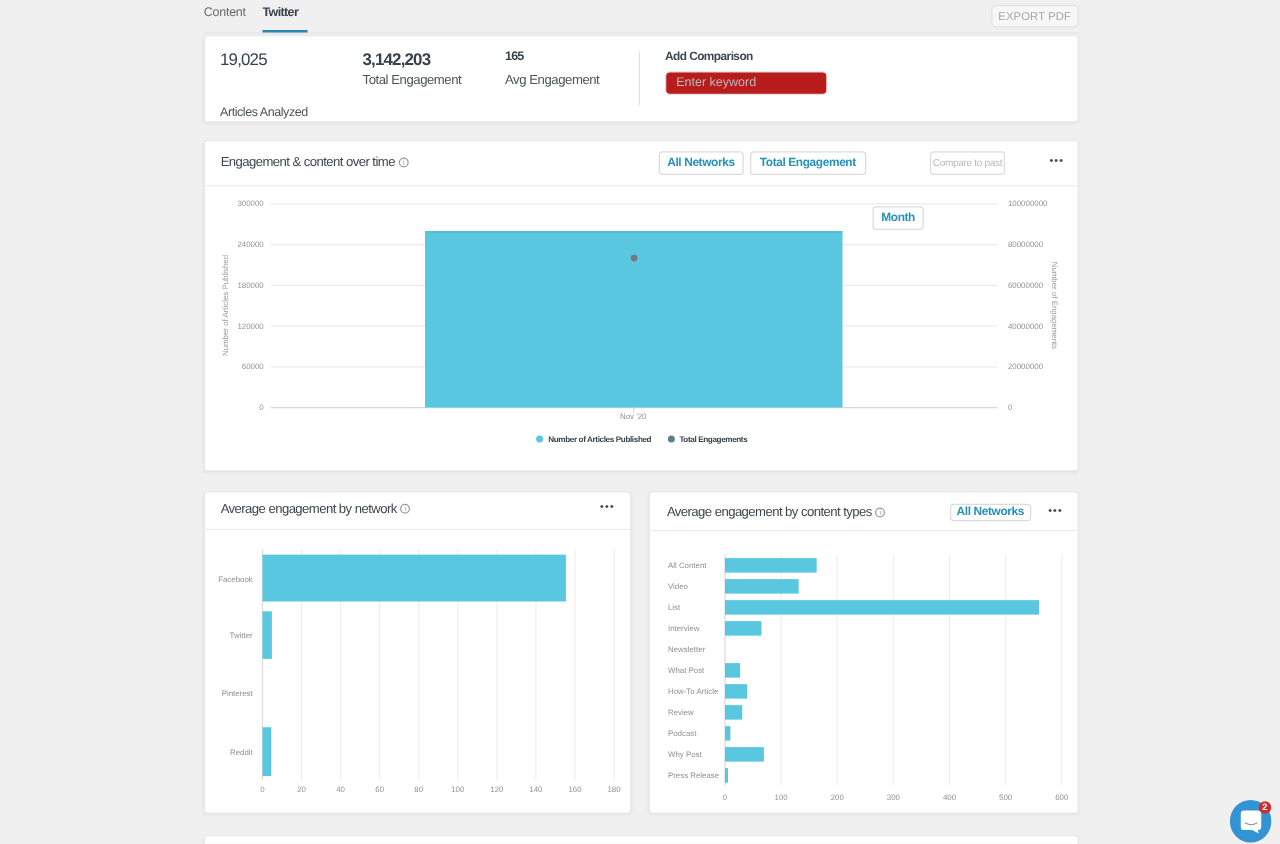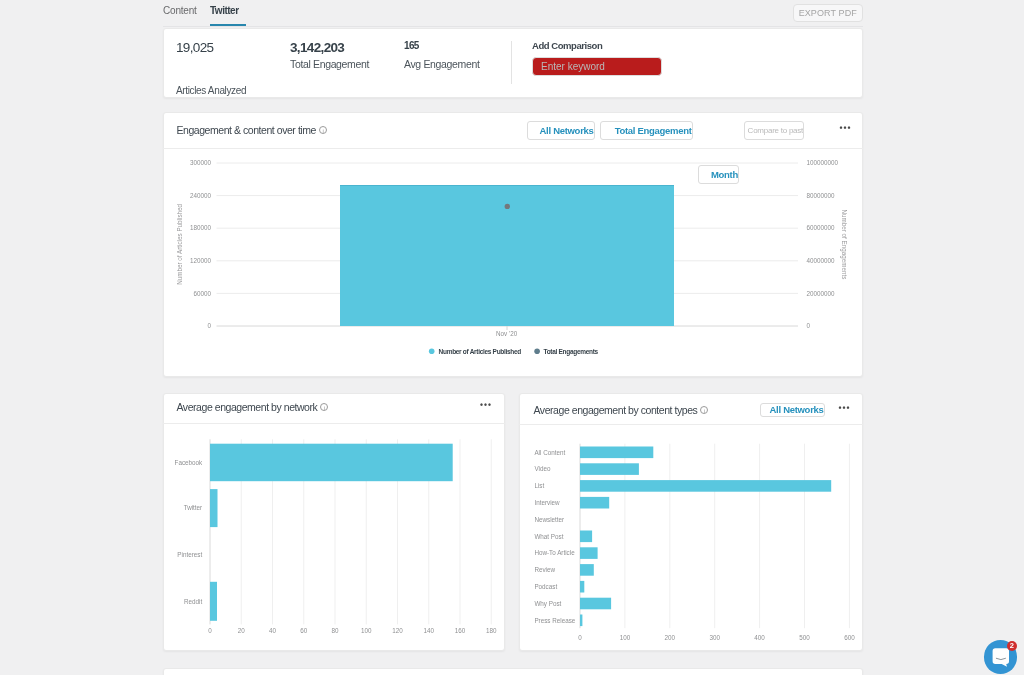--- a/index.html
+++ b/index.html
@@ -1,21 +1,21 @@
 <!DOCTYPE html>
 <html><head>
 <meta charset="utf-8">
 <style>
   html,body{margin:0;padding:0;}
   body{width:1024px;height:675px;background:#f0f0f1;font-family:"Liberation Sans",sans-serif;position:relative;overflow:hidden;}
   .card{position:absolute;background:#fff;border:1px solid #e9e9e9;border-radius:3px;box-shadow:0 1px 2px rgba(0,0,0,0.05);box-sizing:border-box;}
   .hdr-title{position:absolute;font-size:10.5px;letter-spacing:-0.45px;color:#3e474f;white-space:nowrap;}
   .info{display:inline-block;width:8px;height:8px;border:1px solid #9b9b9b;border-radius:50%;font-size:6px;color:#9b9b9b;text-align:center;line-height:8px;vertical-align:1px;margin-left:3px;box-sizing:border-box;font-style:normal;}
   .dots{position:absolute;color:#4a4a4a;font-size:8.5px;letter-spacing:1px;font-weight:bold;}
-  .btn{position:absolute;border:1px solid #dcdcdc;border-radius:3px;color:#2691bd;font-weight:bold;font-size:9.5px;letter-spacing:-0.3px;text-align:right;box-sizing:border-box;background:#fff;white-space:nowrap;overflow:hidden;}
+  .btn{position:absolute;border:1px solid #dcdcdc;border-radius:3px;color:#2691bd;font-weight:bold;font-size:9.5px;letter-spacing:-0.3px;text-align:center;box-sizing:border-box;background:#fff;white-space:nowrap;overflow:hidden;}
 </style>
 </head>
 <body>
 
 <div style="position:absolute;left:163px;top:25.5px;width:700px;height:1px;background:#e4e4e6;"></div>
 <div style="position:absolute;left:163px;top:4.5px;font-size:10px;letter-spacing:-0.2px;color:#68696b;">Content</div>
 <div style="position:absolute;left:210px;top:4.5px;font-size:10px;letter-spacing:-0.5px;color:#37424a;font-weight:bold;">Twitter</div>
 <div style="position:absolute;left:210px;top:23.8px;width:36.3px;height:2.6px;background:#2886ad;"></div>
 
 <div style="position:absolute;left:792.5px;top:3.5px;width:70.5px;height:18px;border:1px solid #e1e1e1;border-radius:4px;background:#f7f7f8;box-sizing:border-box;text-align:center;line-height:16px;font-size:9px;letter-spacing:0.1px;color:#a5a5a5;font-weight:normal;">EXPORT PDF</div>

